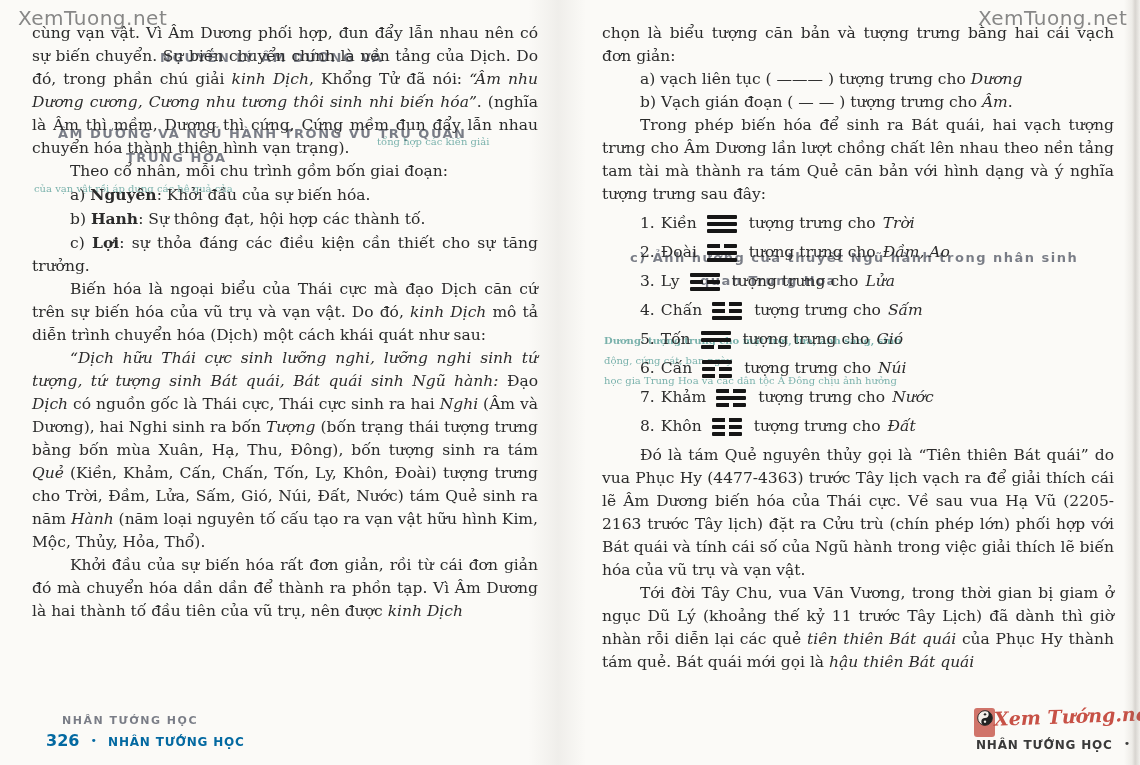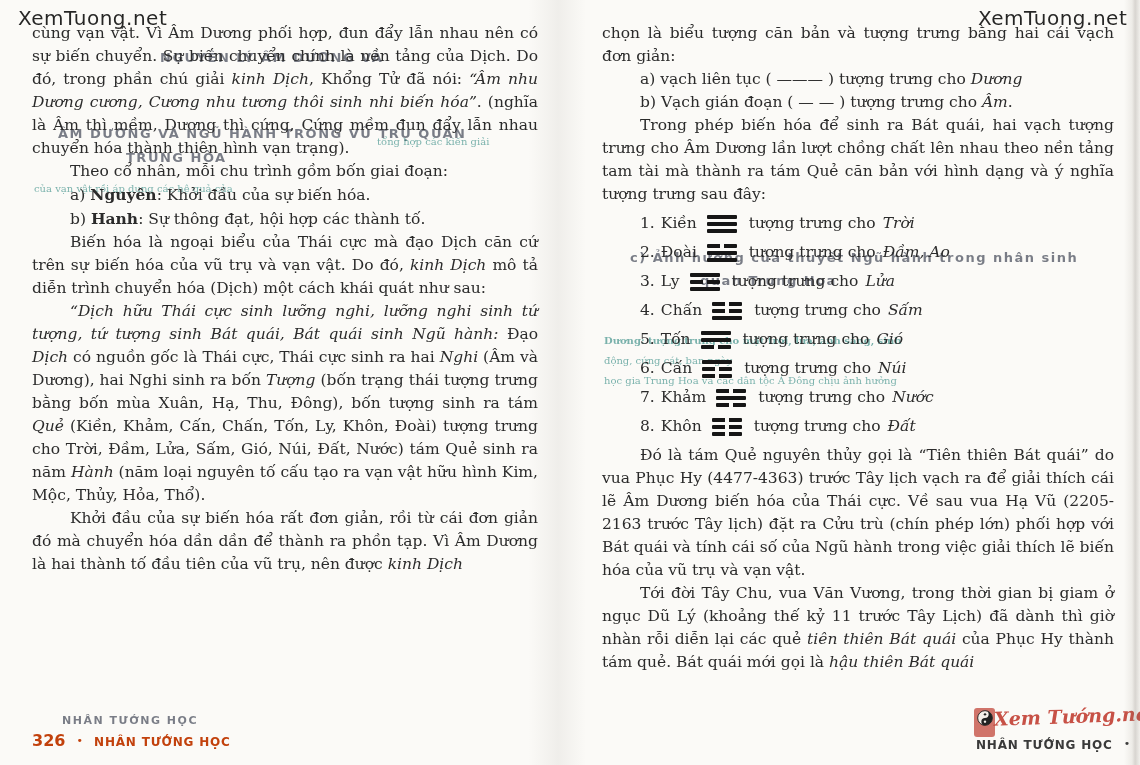--- a/index.html
+++ b/index.html
@@ -20,29 +20,29 @@
   .trigram-list{margin:4px 0;}
   .trow{margin:6px 0 6px 38px;display:flex;align-items:center;white-space:nowrap;line-height:23px;}
   .tnum{margin-right:6px;}
   .tname{margin-right:10px;}
   .tg{display:inline-flex;flex-direction:column;justify-content:center;gap:3px;width:30px;margin-right:12px;}
   .tg .bar{height:4px;background:#161616;border-radius:1px;}
   .tg .bar.broken{background:linear-gradient(to right,#161616 0 42%,transparent 42% 58%,#161616 58% 100%);}
   .tpre{margin-right:7px;}
 
   .watermark{position:absolute;font-family:"DejaVu Sans",sans-serif;font-size:20px;
-    color:#000000;opacity:.85;letter-spacing:.5px;z-index:3;white-space:nowrap;}
+    color:#737373;opacity:.85;letter-spacing:.5px;z-index:3;white-space:nowrap;}
   .wm-left{left:18px;top:6px;}
   .wm-right{left:978px;top:6px;}
 
   .ghost{position:absolute;color:#0f766e;opacity:.55;white-space:nowrap;font-size:10px;z-index:1;}
   .ghost.caps{font-weight:bold;letter-spacing:1.5px;font-size:13px;color:#0f172a;font-family:"DejaVu Sans",sans-serif;}
 
-  .footer-left{position:absolute;left:32px;top:731px;font-family:"DejaVu Sans",sans-serif;
-    color:#c2410c;white-space:nowrap;z-index:2;}
+  .footer-left{position:absolute;left:46px;top:731px;font-family:"DejaVu Sans",sans-serif;
+    color:#0369a1;white-space:nowrap;z-index:2;}
   .pg-num{font-size:16px;font-weight:bold;}
   .pg-sep{font-size:11px;margin:0 6px;vertical-align:2px;}
   .pg-title{font-size:12px;font-weight:bold;letter-spacing:.8px;}
 
   .footer-right{position:absolute;left:974px;top:708px;width:160px;height:50px;z-index:2;}
   .yy-box{position:absolute;left:0;top:0;width:21px;height:29px;background:#d0746a;
     border-radius:3px;display:flex;align-items:flex-start;justify-content:center;padding-top:2px;box-sizing:border-box;}
   .logo-script{position:absolute;left:20px;top:-3px;font-family:"DejaVu Serif",serif;
     font-style:italic;font-weight:bold;font-size:19px;color:#c23f33;transform:rotate(-2deg);
     white-space:nowrap;opacity:.9;}
@@ -75,20 +75,21 @@
 </div>
 
 <div class="watermark wm-left">XemTuong.net</div>
 <div class="watermark wm-right">XemTuong.net</div>
 
 <div class="page page-left">
   <p class="para"><span>cùng vạn vật. Vì Âm Dương phối hợp, đun đẩy lẫn nhau nên có sự biến chuyển. Sự biến chuyển chính là nền tảng của Dịch. Do đó, trong phần chú giải </span><span class="it">kinh Dịch</span><span>, Khổng Tử đã nói: </span><span class="it">“Âm nhu Dương cương, Cương nhu tương thôi sinh nhi biến hóa”</span><span>. (nghĩa là Âm thì mềm, Dương thì cứng, Cứng mềm đun đẩy lẫn nhau chuyển hóa thành thiên hình vạn trạng).</span></p>
   <p class="para ind"><span>Theo cổ nhân, mỗi chu trình gồm bốn giai đoạn:</span></p>
   <p class="para ind"><span>a) </span><span class="bd">Nguyên</span><span>: Khởi đầu của sự biến hóa.</span></p>
   <p class="para ind"><span>b) </span><span class="bd">Hanh</span><span>: Sự thông đạt, hội hợp các thành tố.</span></p>
+  <p class="para ind"><span>c) </span><span class="bd">Lợi</span><span>: sự thỏa đáng các điều kiện cần thiết cho sự tăng trưởng.</span></p>
   <p class="para ind"><span>Biến hóa là ngoại biểu của Thái cực mà đạo Dịch căn cứ trên sự biến hóa của vũ trụ và vạn vật. Do đó, </span><span class="it">kinh Dịch</span><span> mô tả diễn trình chuyển hóa (Dịch) một cách khái quát như sau:</span></p>
   <p class="para ind"><span class="it">“Dịch hữu Thái cực sinh lưỡng nghi, lưỡng nghi sinh tứ tượng, tứ tượng sinh Bát quái, Bát quái sinh Ngũ hành:</span><span> Đạo </span><span class="it">Dịch</span><span> có nguồn gốc là Thái cực, Thái cực sinh ra hai </span><span class="it">Nghi</span><span> (Âm và Dương), hai Nghi sinh ra bốn </span><span class="it">Tượng</span><span> (bốn trạng thái tượng trưng bằng bốn mùa Xuân, Hạ, Thu, Đông), bốn tượng sinh ra tám </span><span class="it">Quẻ</span><span> (Kiền, Khảm, Cấn, Chấn, Tốn, Ly, Khôn, Đoài) tượng trưng cho Trời, Đầm, Lửa, Sấm, Gió, Núi, Đất, Nước) tám Quẻ sinh ra năm </span><span class="it">Hành</span><span> (năm loại nguyên tố cấu tạo ra vạn vật hữu hình Kim, Mộc, Thủy, Hỏa, Thổ).</span></p>
   <p class="para ind"><span>Khởi đầu của sự biến hóa rất đơn giản, rồi từ cái đơn giản đó mà chuyển hóa dần dần để thành ra phồn tạp. Vì Âm Dương là hai thành tố đầu tiên của vũ trụ, nên được </span><span class="it">kinh Dịch</span></p>
 </div>
 
 <div class="page page-right">
   <p class="para"><span>chọn là biểu tượng căn bản và tượng trưng bằng hai cái vạch đơn giản:</span></p>
   <p class="para ind"><span>a) vạch liên tục ( ——— ) tượng trưng cho </span><span class="it">Dương</span></p>
   <p class="para ind"><span>b) Vạch gián đoạn ( — — ) tượng trưng cho </span><span class="it">Âm</span><span>.</span></p>
   <p class="para ind"><span>Trong phép biến hóa để sinh ra Bát quái, hai vạch tượng trưng cho Âm Dương lần lượt chồng chất lên nhau theo nền tảng tam tài mà thành ra tám Quẻ căn bản với hình dạng và ý nghĩa tượng trưng sau đây:</span></p>

